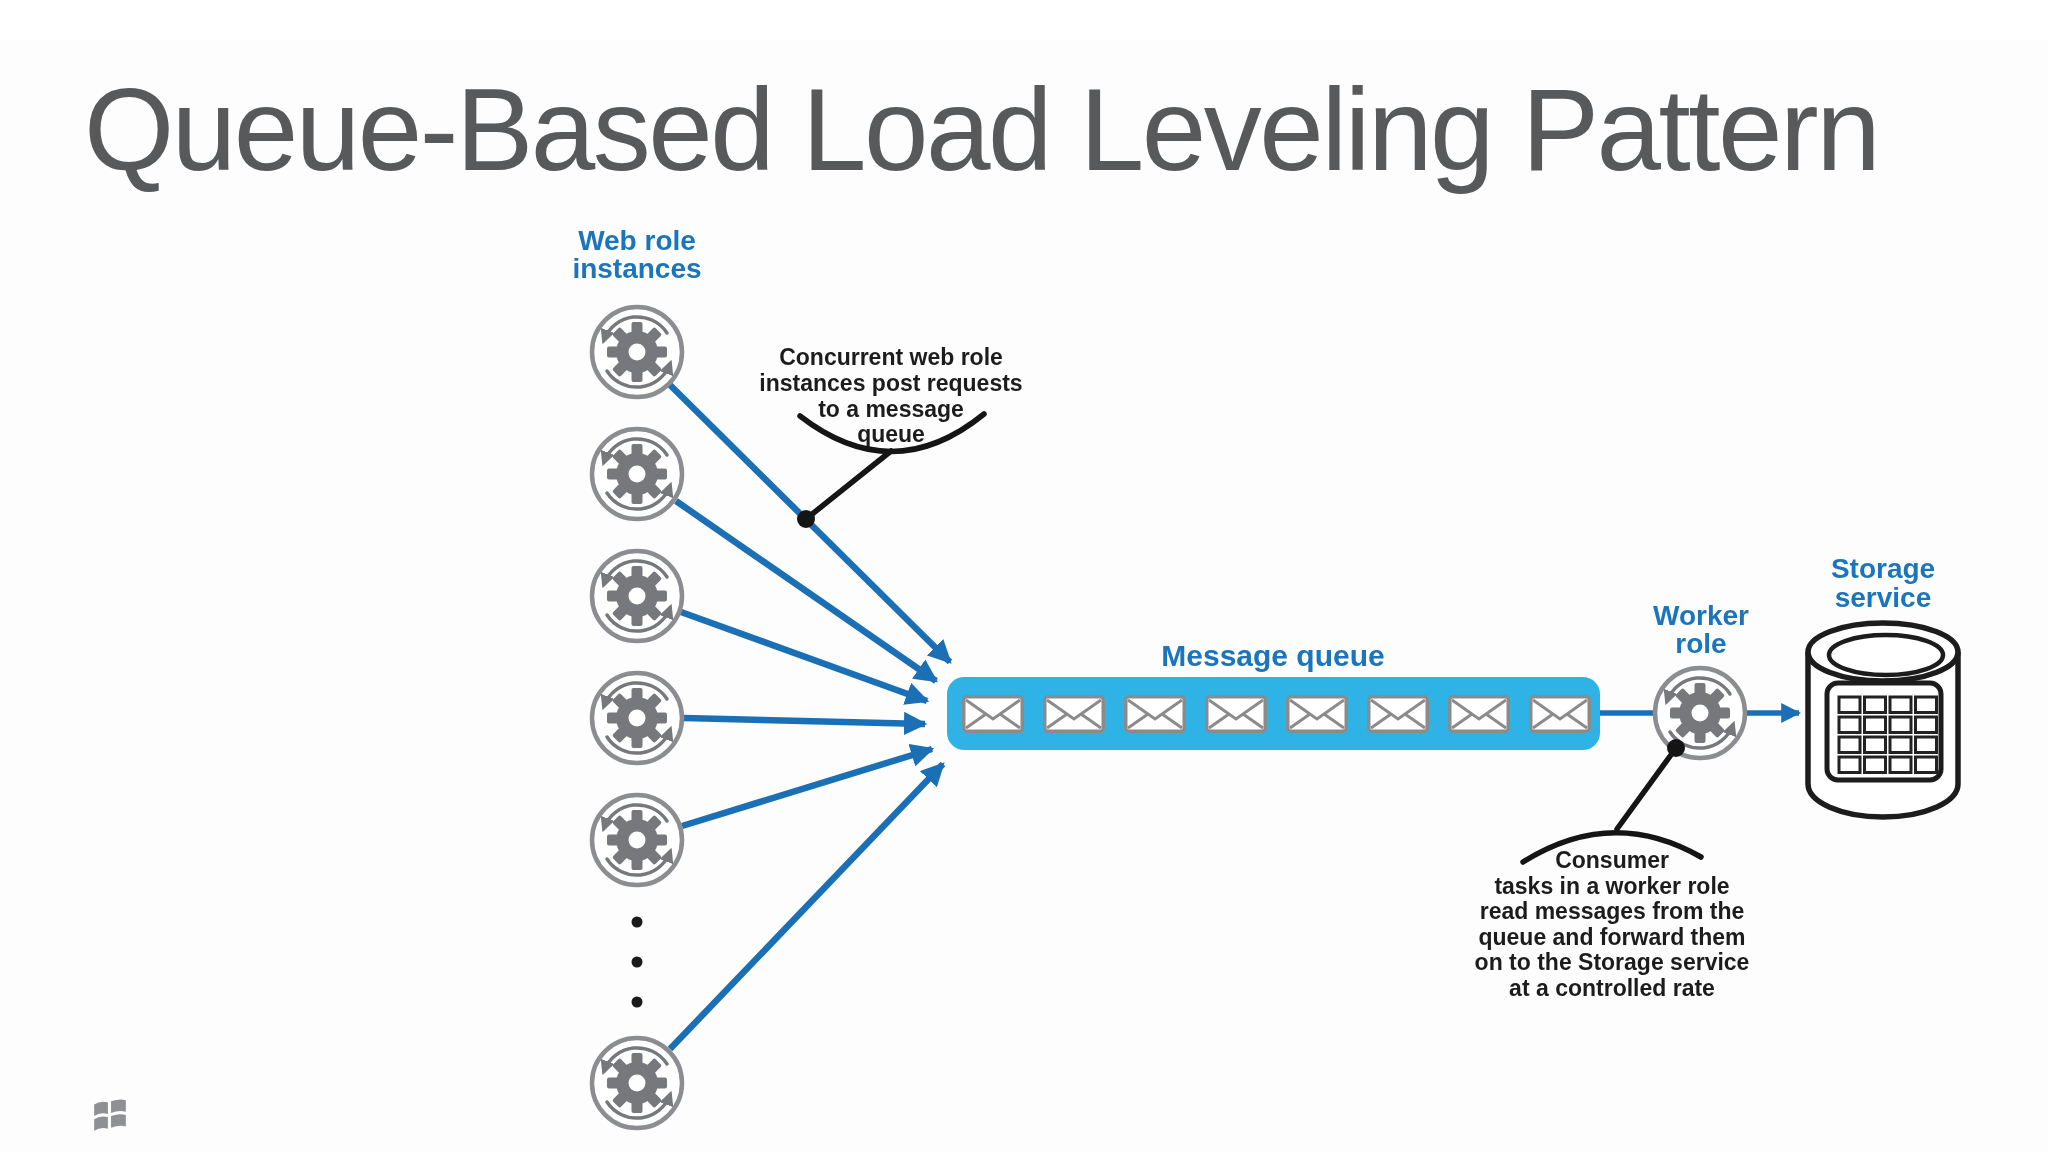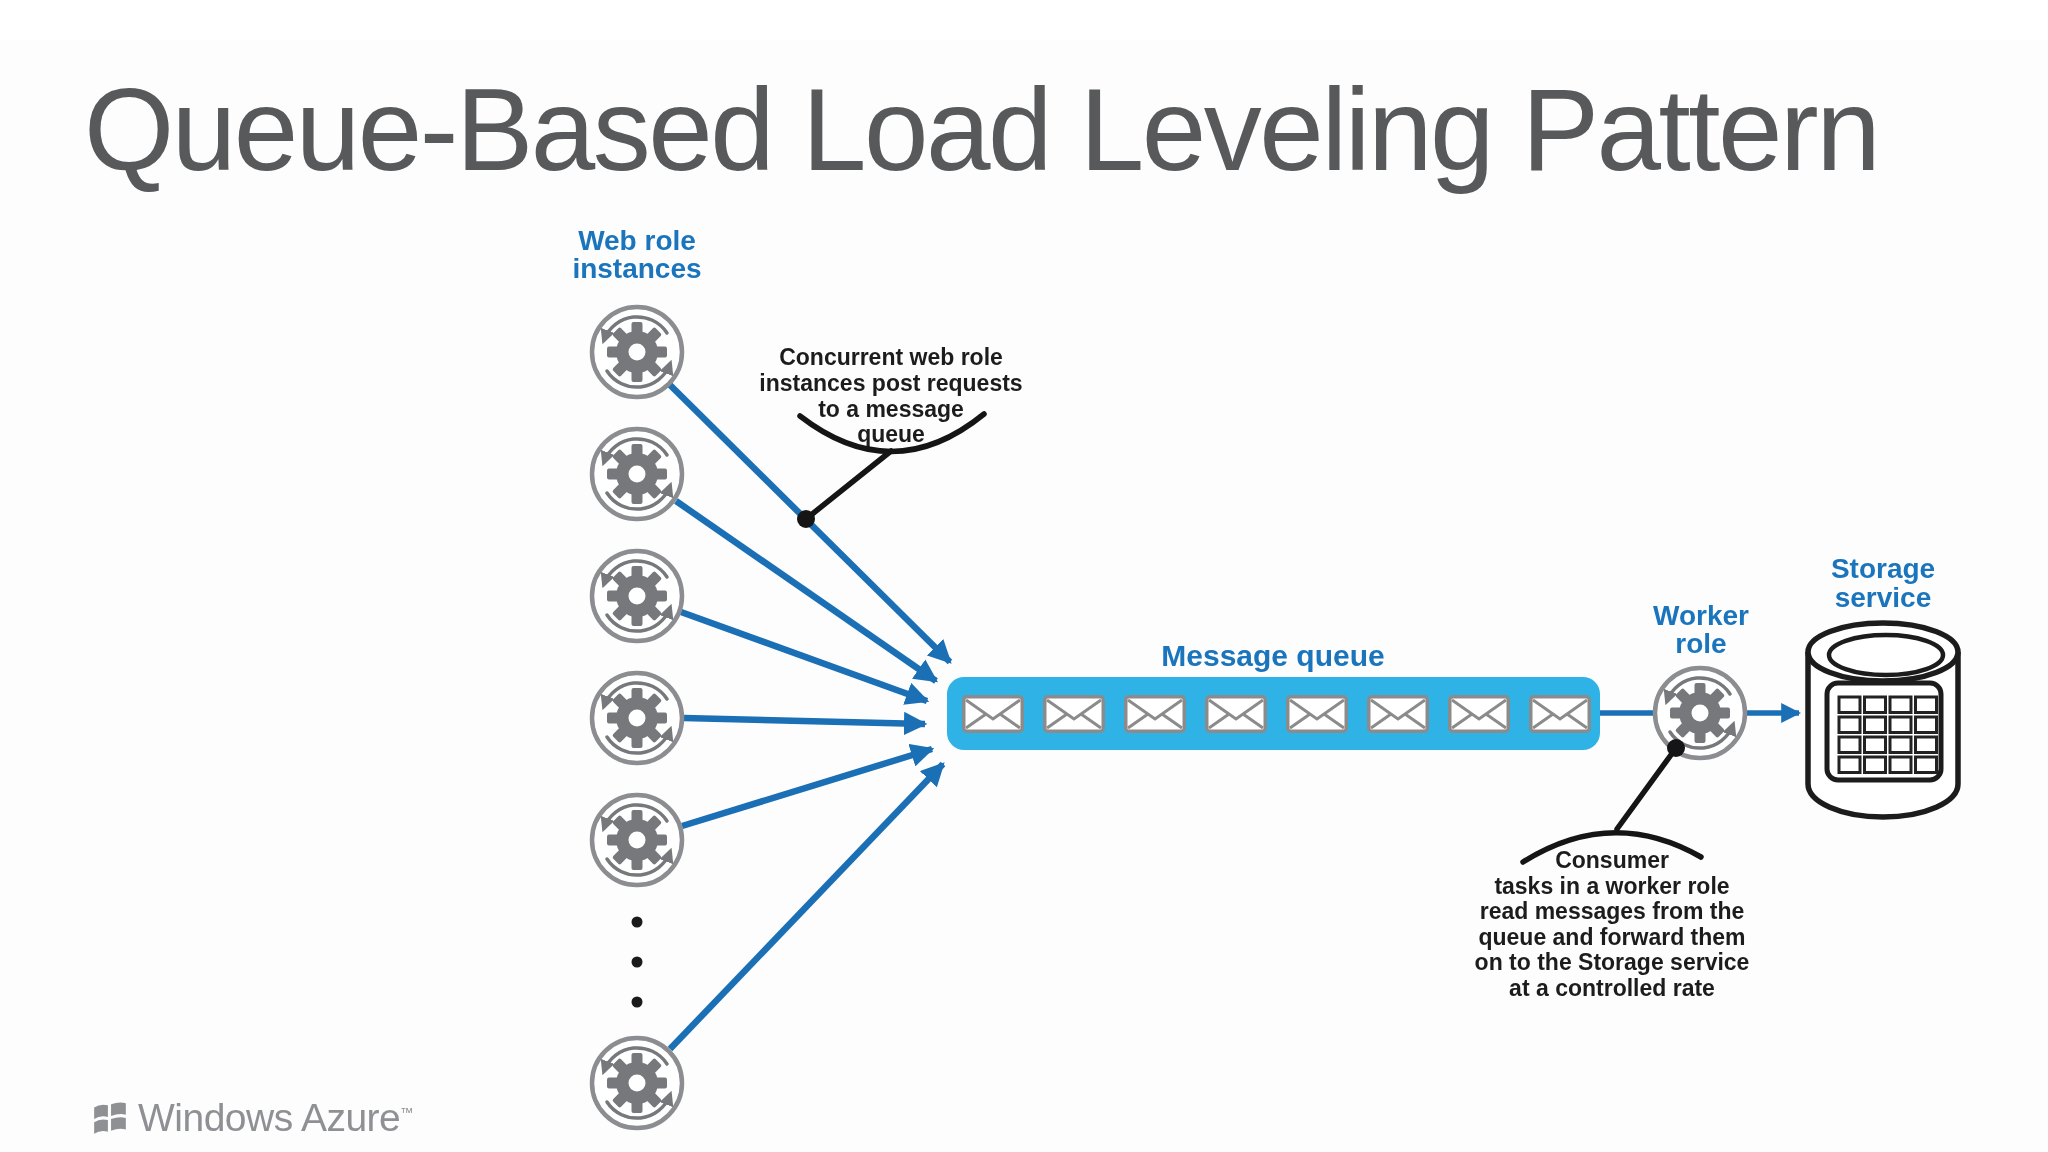--- a/index.html
+++ b/index.html
@@ -172,16 +172,15 @@
 
   <div class="footer-logo">
     <svg width="36" height="38" viewBox="0 0 34 36">
       <g fill="#8f9094">
         <path d="M2,8  Q8,4 15,6  L15,17 Q8,15 2,19  Z"></path>
         <path d="M18,5 Q26,2 32,4  L32,15 Q26,13 18,16 Z"></path>
         <path d="M2,22 Q8,18 15,20 L15,31 Q8,29 2,33  Z"></path>
         <path d="M18,19 Q26,16 32,18 L32,29 Q26,27 18,30 Z"></path>
       </g>
     </svg>
-    <span class="brand"><span>Windows Azure</span><sup>™</sup></span>
   </div>
 
 </div>
 
 </body></html>

